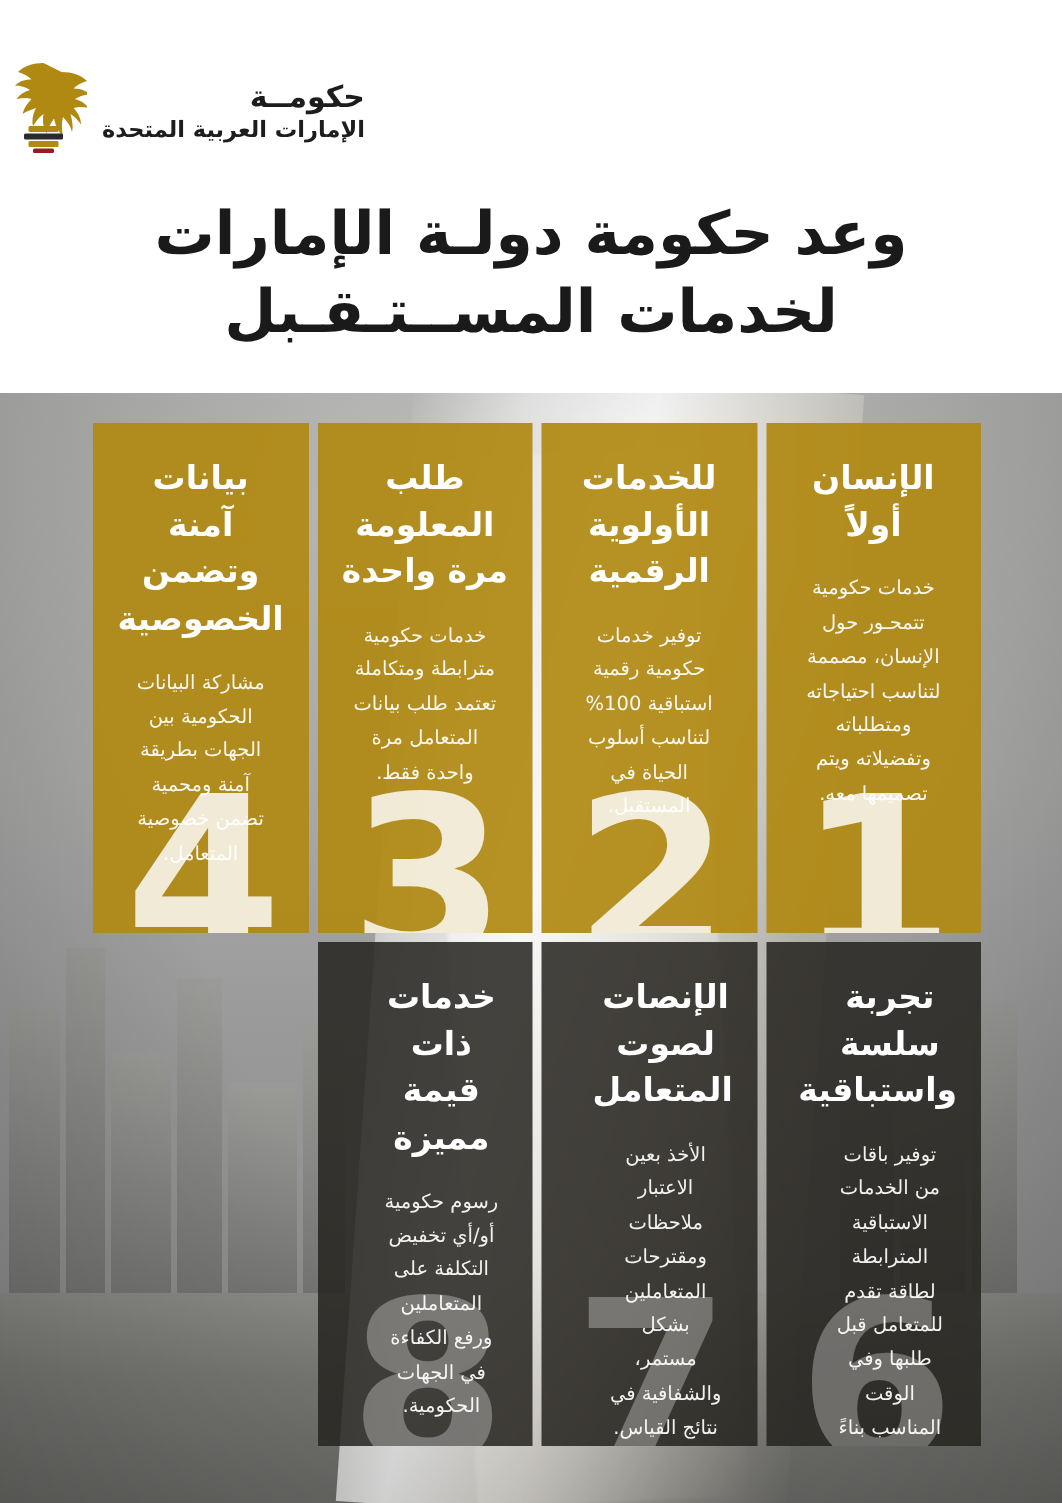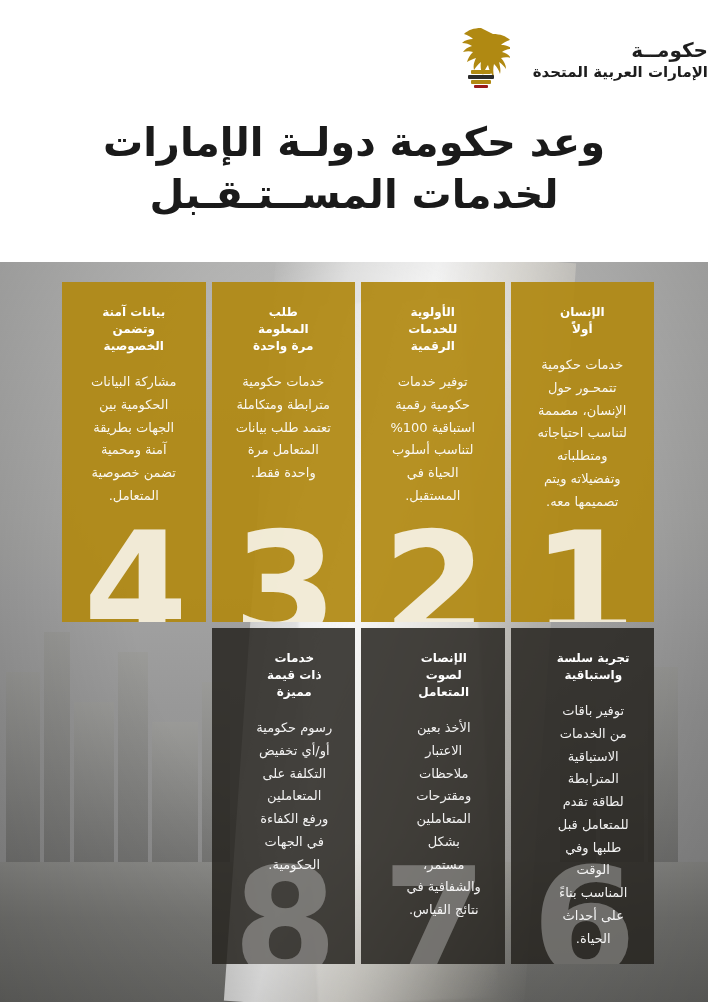--- a/index.html
+++ b/index.html
@@ -20,23 +20,23 @@
     position: absolute;
     top: 0; left: 0; right: 0;
     height: 262px;
     background: #ffffff;
     z-index: 5;
   }
   .emblem-row {
     display: flex;
     flex-direction: row-reverse;
     align-items: center;
-    justify-content: flex-end;
-    gap: 23px;
-    padding-top: 26px;
+    justify-content: flex-start;
+    gap: 10px;
+    padding-top: 40px;
   }
   .emblem {
     width: 58px; height: 68px;
     position: relative;
   }
   .emblem svg { display: block; }
   .gov-text {
     text-align: right;
     line-height: 1.25;
     color: #2b2b2b;
@@ -124,21 +124,21 @@
   .card {
     position: relative;
     overflow: hidden;
     padding: 22px 16px 0 16px;
     color: #ffffff;
     text-align: center;
   }
   .card.gold { background: rgba(176,137,18,0.93); }
   .card.dark { background: rgba(38,36,32,0.86); padding-left: 38px; }
   .card .title {
-    font-size: 12px;
+    font-size: 22px;
     font-weight: bold;
     line-height: 1.42;
     letter-spacing: 0.2px;
   }
   .card .desc {
     margin-top: 16px;
     font-size: 13px;
     line-height: 1.75;
     color: rgba(255,255,255,0.93);
     padding: 0 6px;
@@ -209,22 +209,22 @@
       <div class="title">
         <div>الإنسان</div>
         <div>أولاً</div>
       </div>
       <div class="desc">خدمات حكومية تتمحـور حول الإنسان، مصممة لتناسب احتياجاته ومتطلباته وتفضيلاته ويتم تصميمها معه.</div>
       <div class="num">1</div>
     </div>
 
     <div class="card gold">
       <div class="title">
+        <div>للخدمات</div>
         <div>الأولوية</div>
-        <div>للخدمات</div>
         <div>الرقمية</div>
       </div>
       <div class="desc">توفير خدمات حكومية رقمية استباقية 100% لتناسب أسلوب الحياة في المستقبل.</div>
       <div class="num">2</div>
     </div>
 
     <div class="card gold">
       <div class="title">
         <div>طلب</div>
         <div>المعلومة</div>

